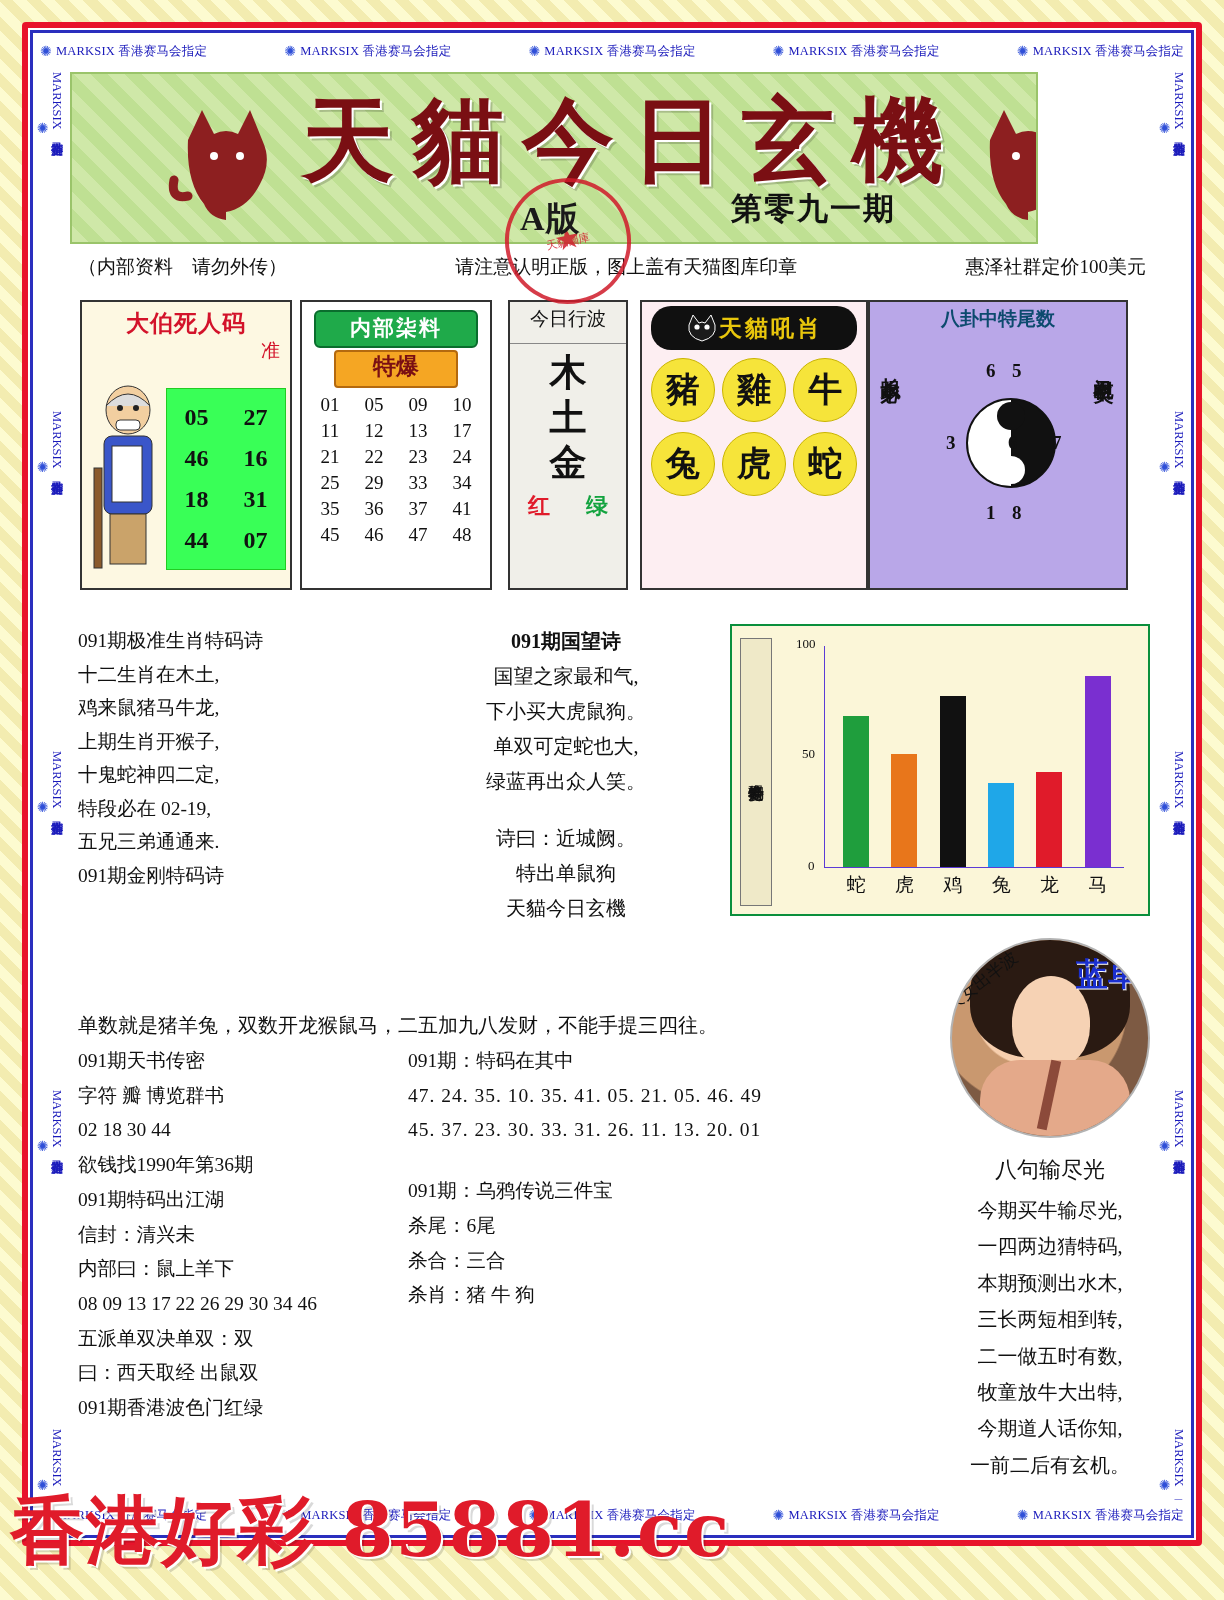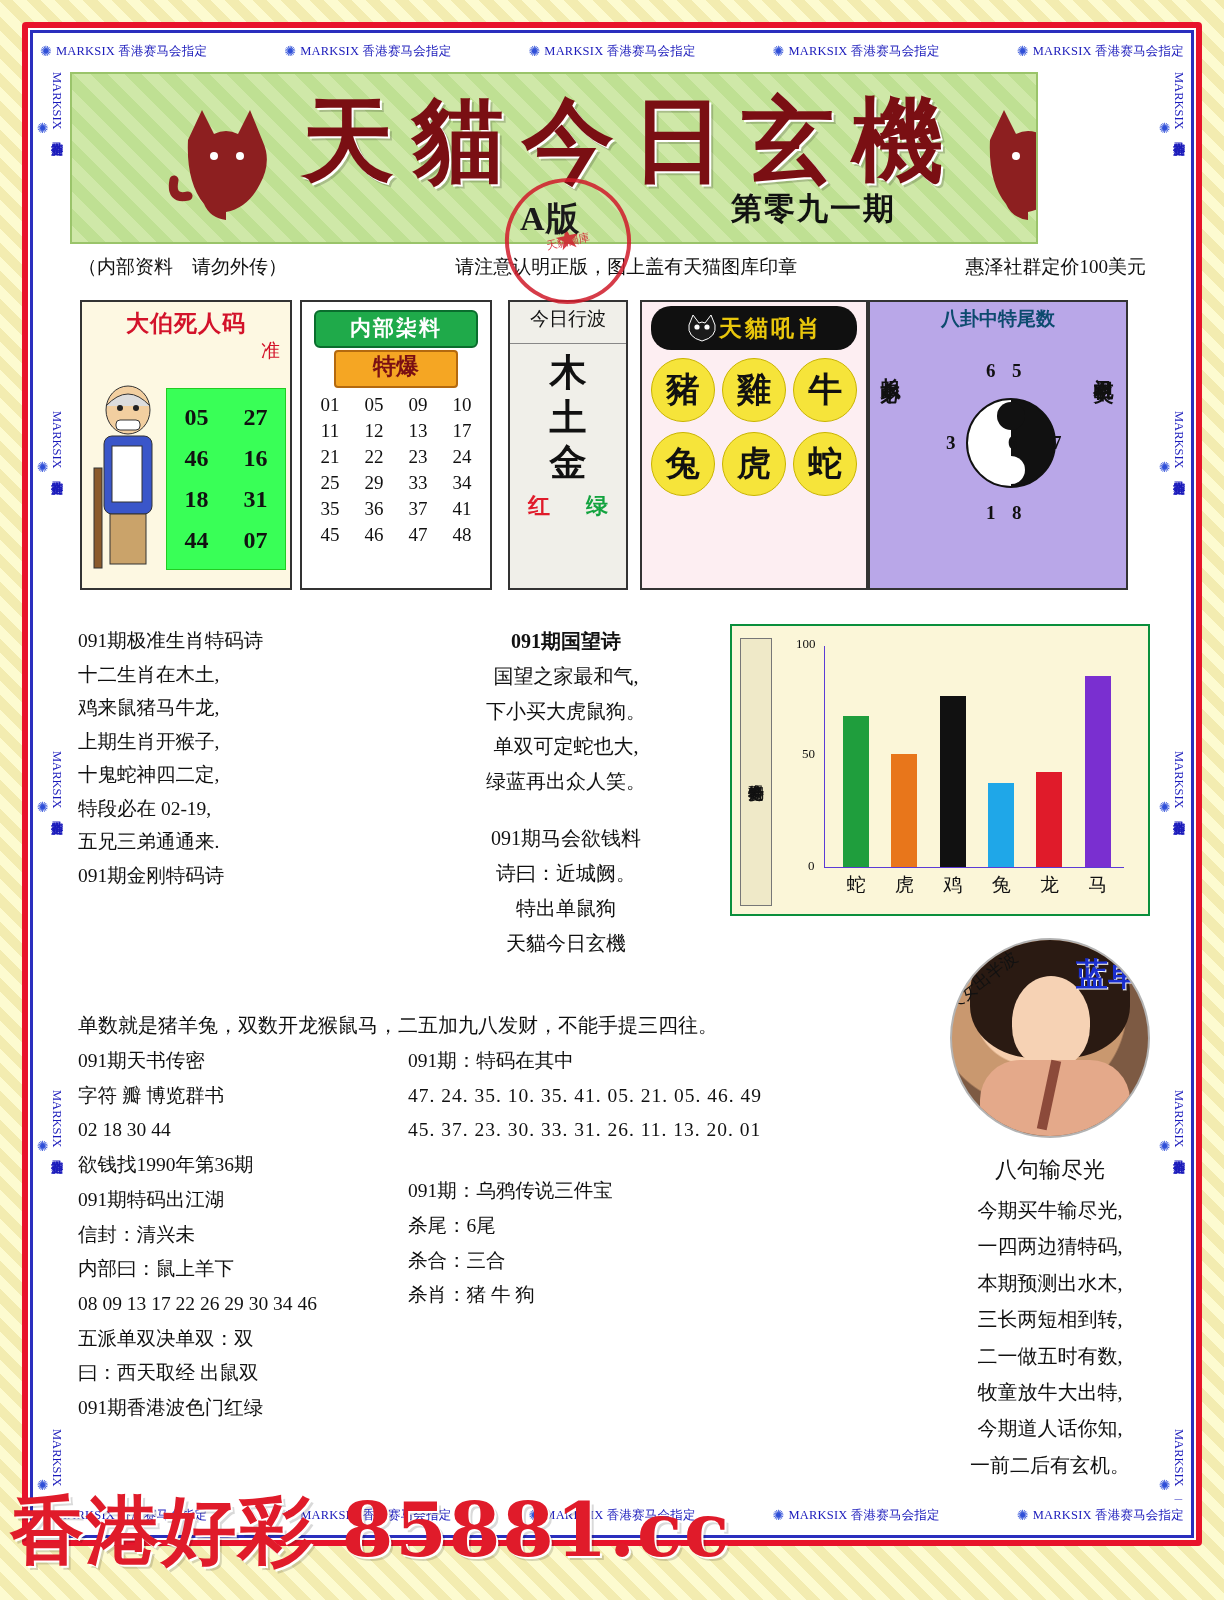--- a/index.html
+++ b/index.html
@@ -457,21 +457,20 @@
 
     <div class="colB">
       <div style="font-weight:bold">091期国望诗</div>
       <div id="colB-poem">
           <div>国望之家最和气,</div>
           <div>下小买大虎鼠狗。</div>
           <div>单双可定蛇也大,</div>
           <div>绿蓝再出众人笑。</div>
         </div>
       <div style="height:22px"></div>
-      <div>091期马会欲钱料</div>
       <div id="colB-lines">
           <div>诗曰：近城阙。</div>
           <div>特出单鼠狗</div>
           <div>天貓今日玄機</div>
         </div>
     </div>
 
     <div class="chart">
       <div class="chart-vtitle">今期特码走势参考</div>
       <div class="plot">

